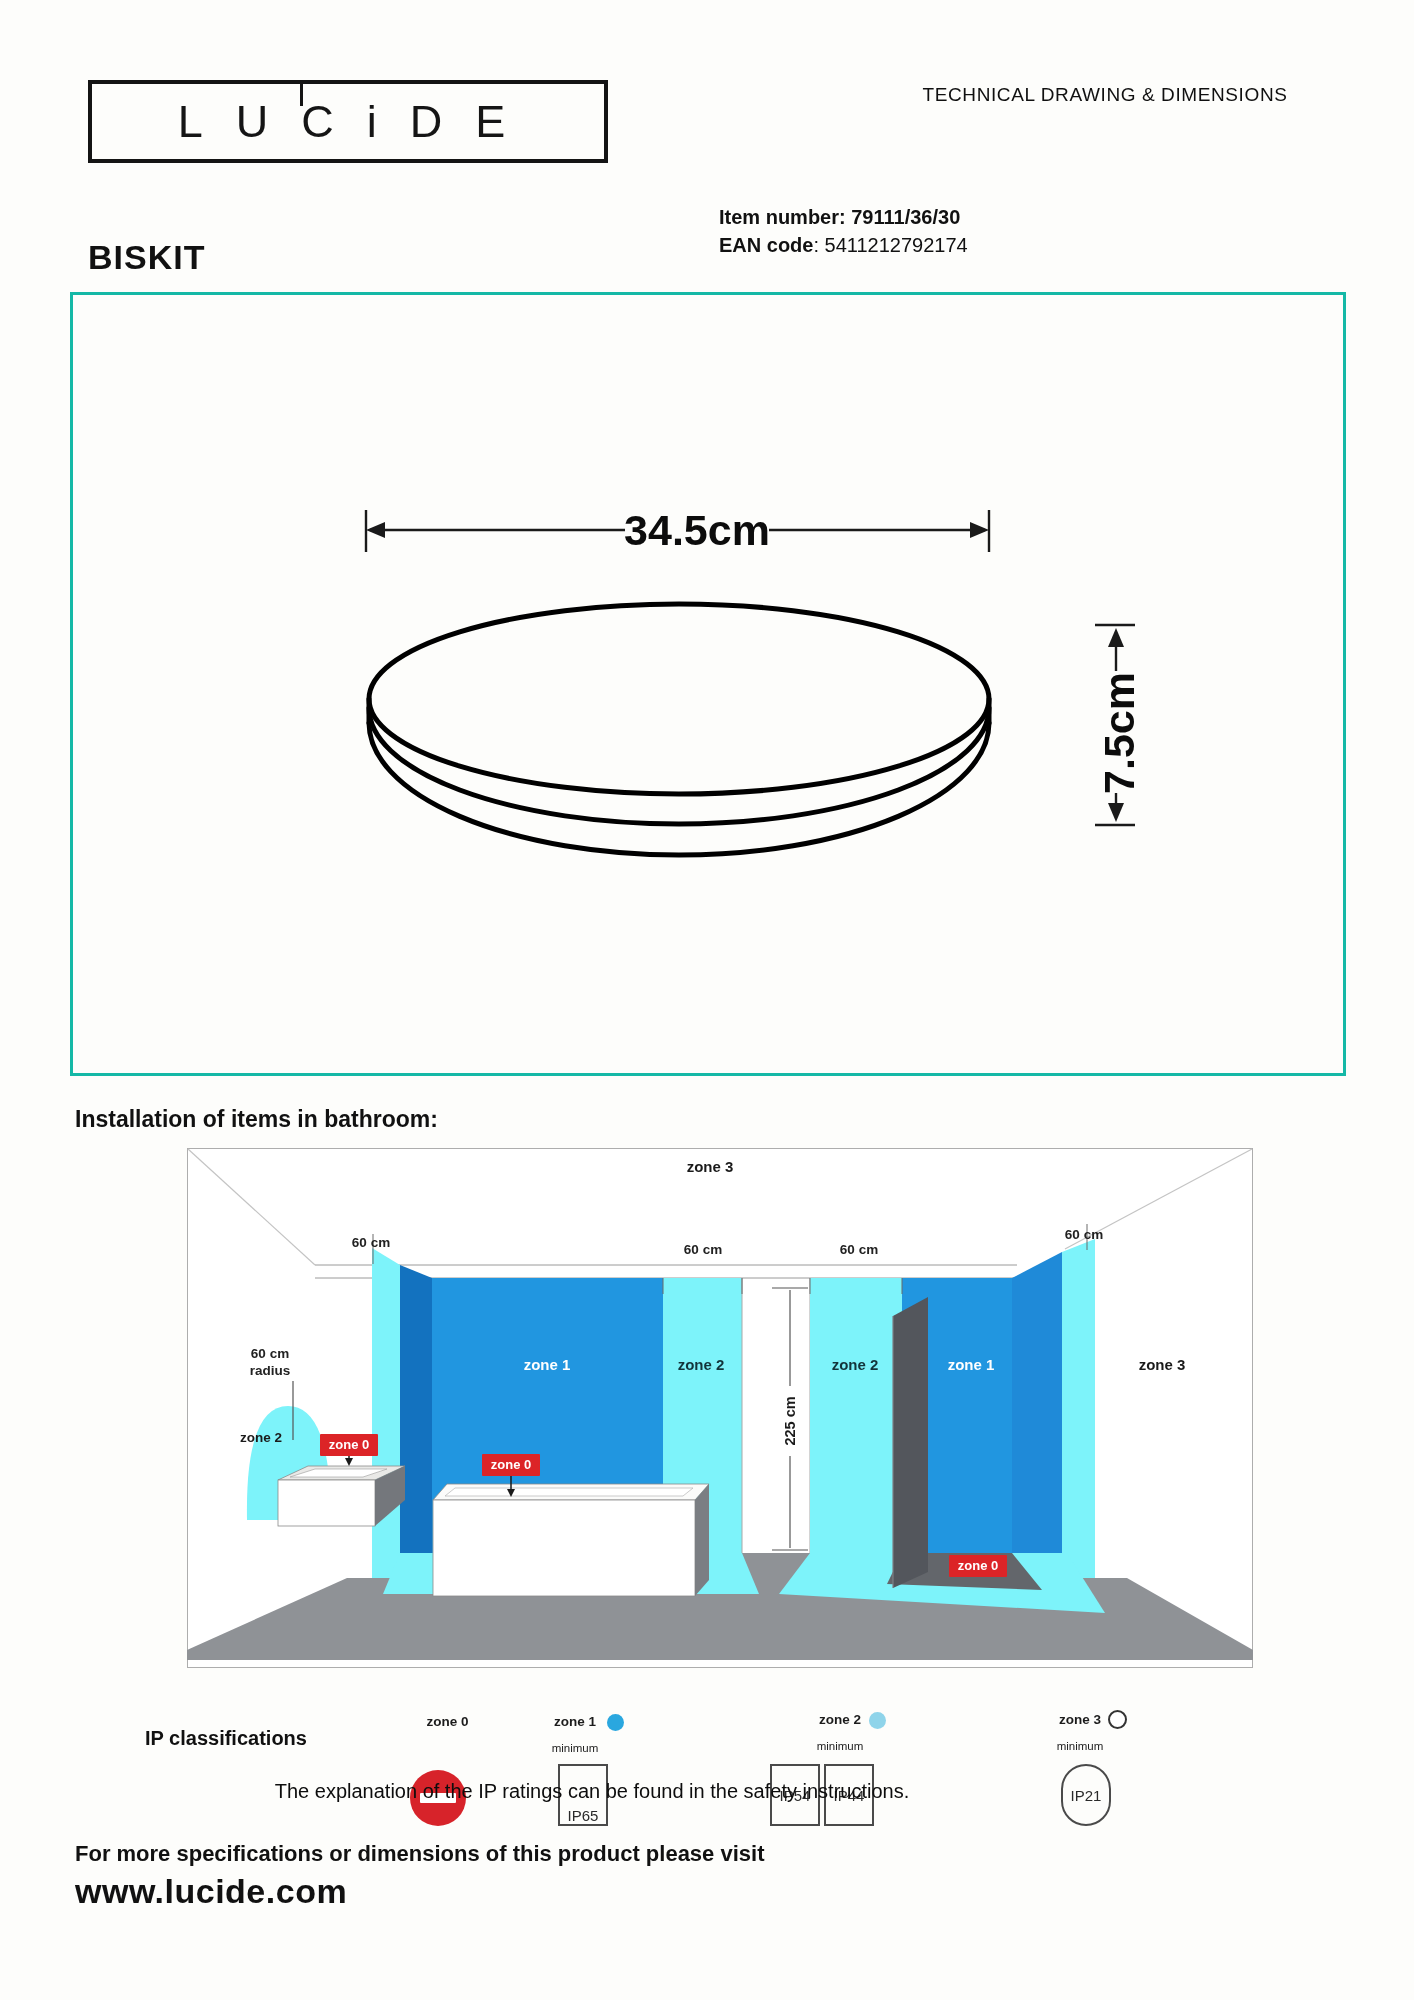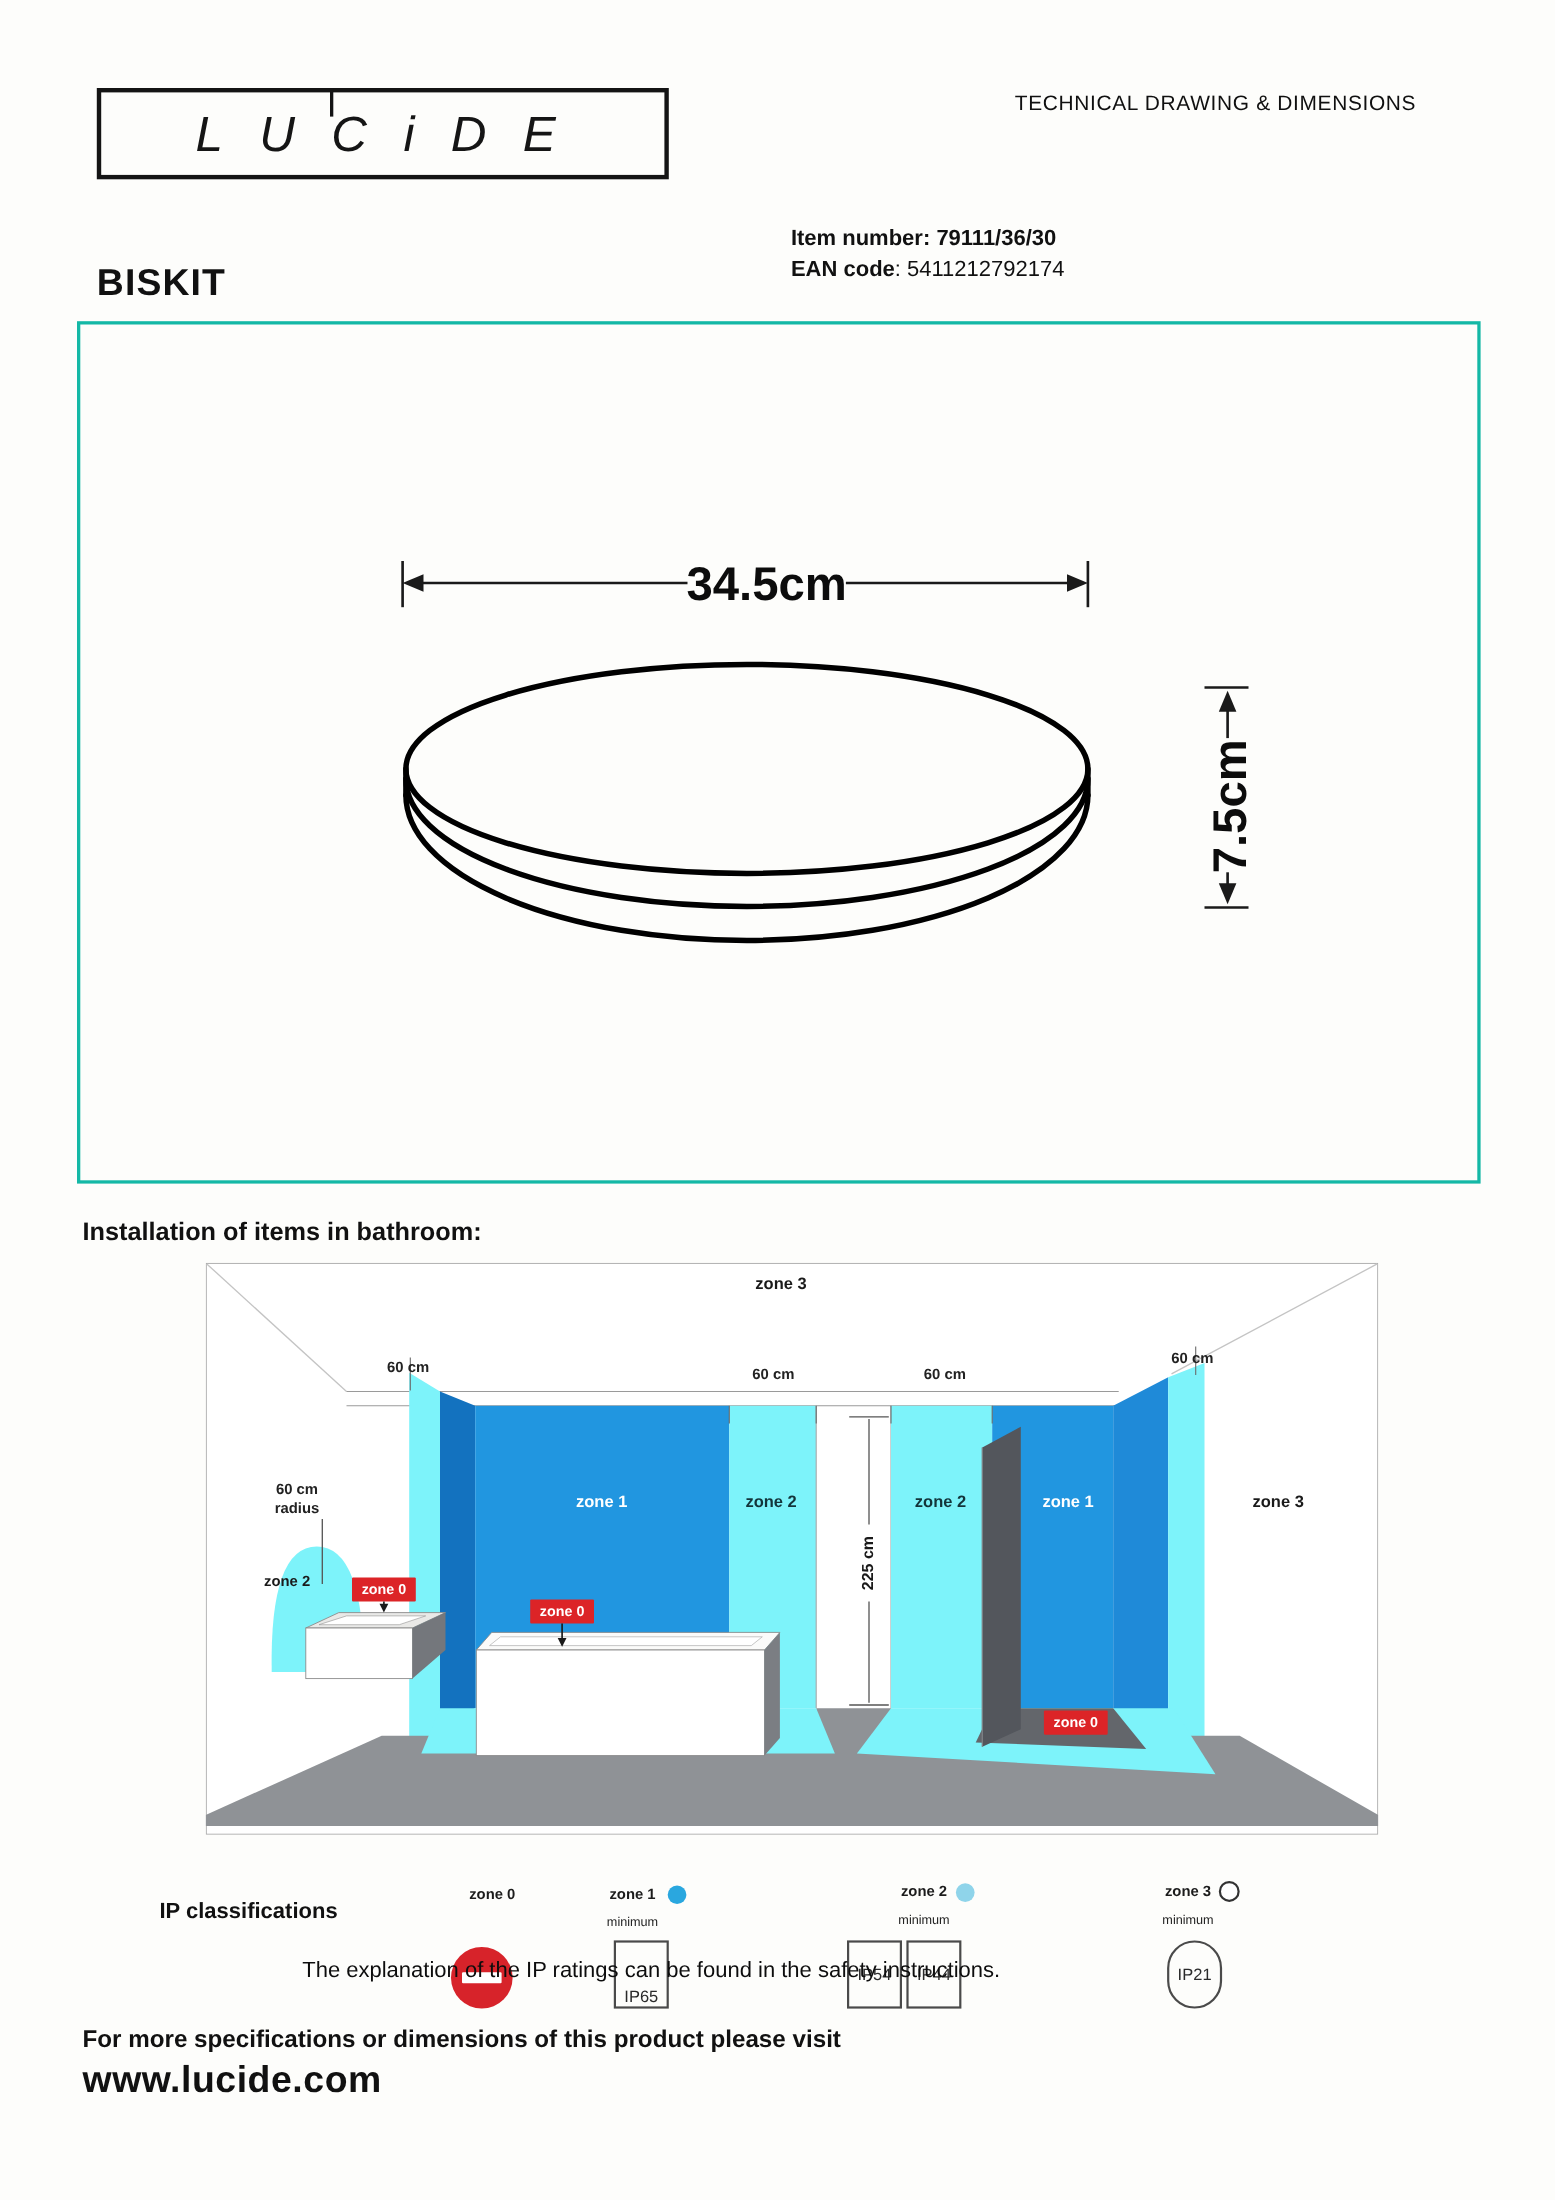--- a/index.html
+++ b/index.html
@@ -2,21 +2,21 @@
 <html><head>
 <meta charset="utf-8">
 <style>
   html,body{margin:0;padding:0;background:#fff;}
   .page{position:relative;width:1414px;height:2000px;background:#fdfdfb;
         font-family:"Liberation Sans",sans-serif;color:#111;overflow:hidden;}
   .abs{position:absolute;}
   
   .logo-box{left:88px;top:80px;width:520px;height:83px;border:4px solid #141414;box-sizing:border-box;}
   .logo-text{width:100%;height:100%;display:flex;align-items:center;justify-content:center;
-             font-size:45px;font-weight:400;letter-spacing:33px;padding-left:20px;box-sizing:border-box;color:#151515;font-style:italic;}
+             font-size:45px;font-weight:400;letter-spacing:33px;padding-left:20px;box-sizing:border-box;color:#151515;}
   .logo-pendant{left:208px;top:-4px;width:3px;height:26px;background:#141414;}
   .doc-title{left:870px;top:84px;width:470px;text-align:center;font-size:19px;letter-spacing:0.6px;color:#101010;}
   .product-name{left:88px;top:238px;font-size:34px;font-weight:bold;letter-spacing:1px;}
   .id-block{left:683px;top:203px;font-size:20px;line-height:28px;margin-left:36px;}
   .id-block b{font-weight:bold;}
   
   .draw-panel{left:70px;top:292px;width:1276px;height:784px;border:3px solid #14b8a6;box-sizing:border-box;background:#fdfdfb;}
   .draw-svg{left:0;top:0;width:1270px;height:778px;}
   
   .install-heading{left:75px;top:1106px;font-size:23px;font-weight:bold;}

